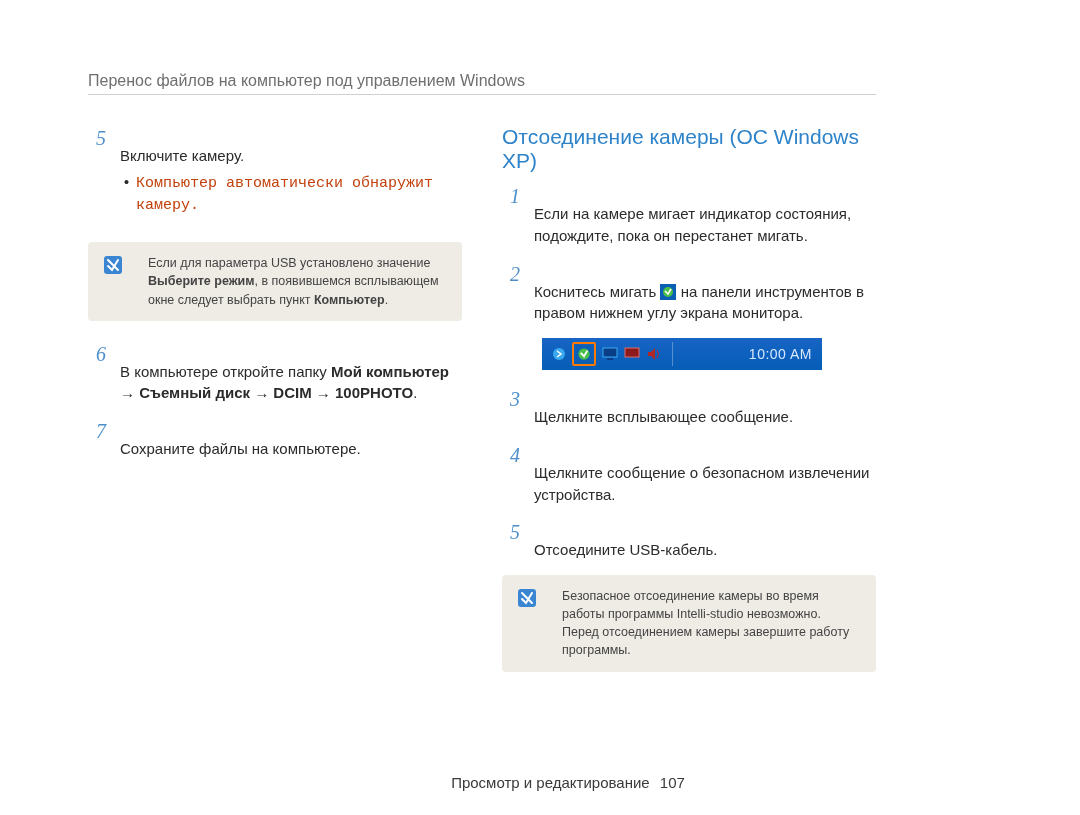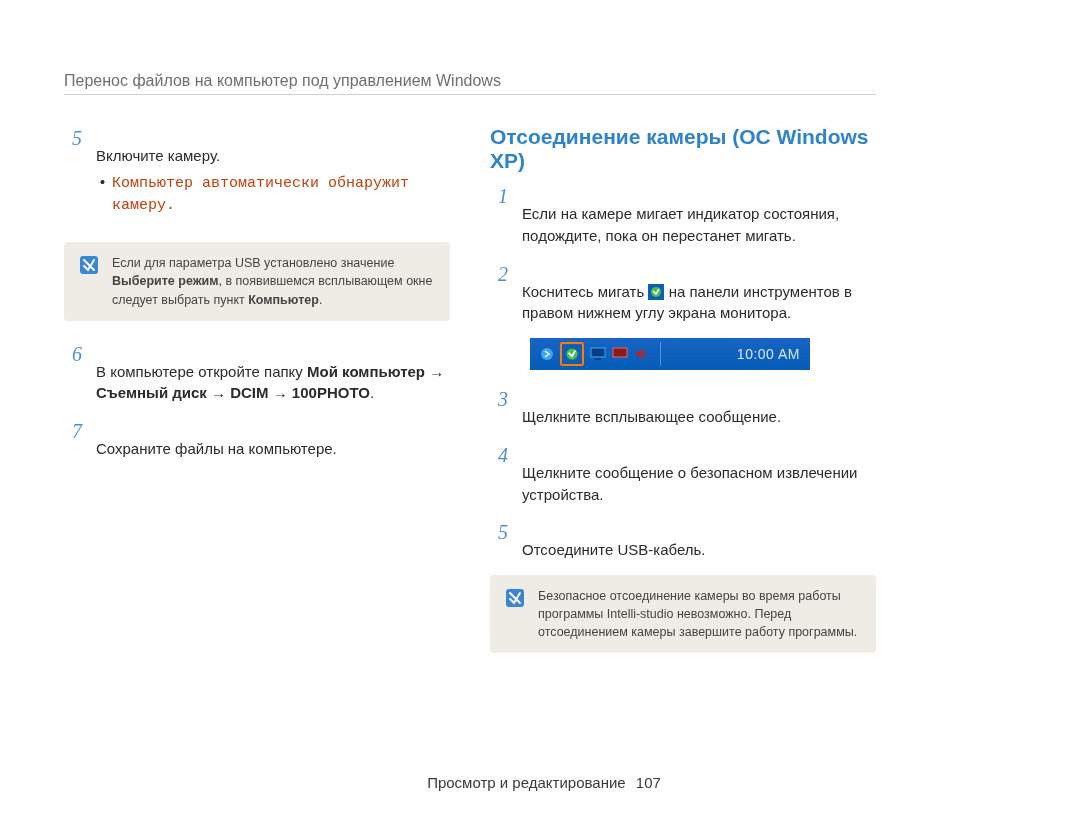--- a/index.html
+++ b/index.html
@@ -6,21 +6,21 @@
     margin: 0;
     padding: 0;
     width: 1080px;
     height: 815px;
     background: #ffffff;
     font-family: Arial, Helvetica, sans-serif;
     color: #2b2b2b;
   }
   .page {
     box-sizing: border-box;
-    padding: 72px 60px 40px 64px;
+    padding: 72px 60px 40px 88px;
     width: 936px;
     height: 815px;
     position: relative;
   }
   .header {
     font-size: 16px;
     color: #6f6f6f;
     border-bottom: 1px solid #d0d0d0;
     padding-bottom: 4px;
     margin-bottom: 30px;
@@ -66,38 +66,38 @@
     content: "•";
     position: absolute;
     left: 2px;
     color: #2b2b2b;
   }
   .notebox {
     background: #efece5;
     border-radius: 4px;
     display: flex;
     align-items: flex-start;
-    gap: 14px;
+    gap: 26px;
     padding: 12px 16px;
     margin: 10px 0 20px 0;
     font-size: 12.5px;
     color: #444;
     line-height: 1.45;
   }
   .note-icon {
     width: 18px;
     height: 18px;
     flex-shrink: 0;
     margin-top: 2px;
   }
   .section-title {
     color: #2e83c9;
     font-size: 21px;
     margin: 0 0 10px 0;
-    font-weight: bold;
+    font-weight: normal;
   }
   .intro {
     font-size: 15px;
     color: #2b2b2b;
     line-height: 1.45;
     margin-bottom: 16px;
   }
   .inline-icon {
     display: inline-block;
     width: 16px;

